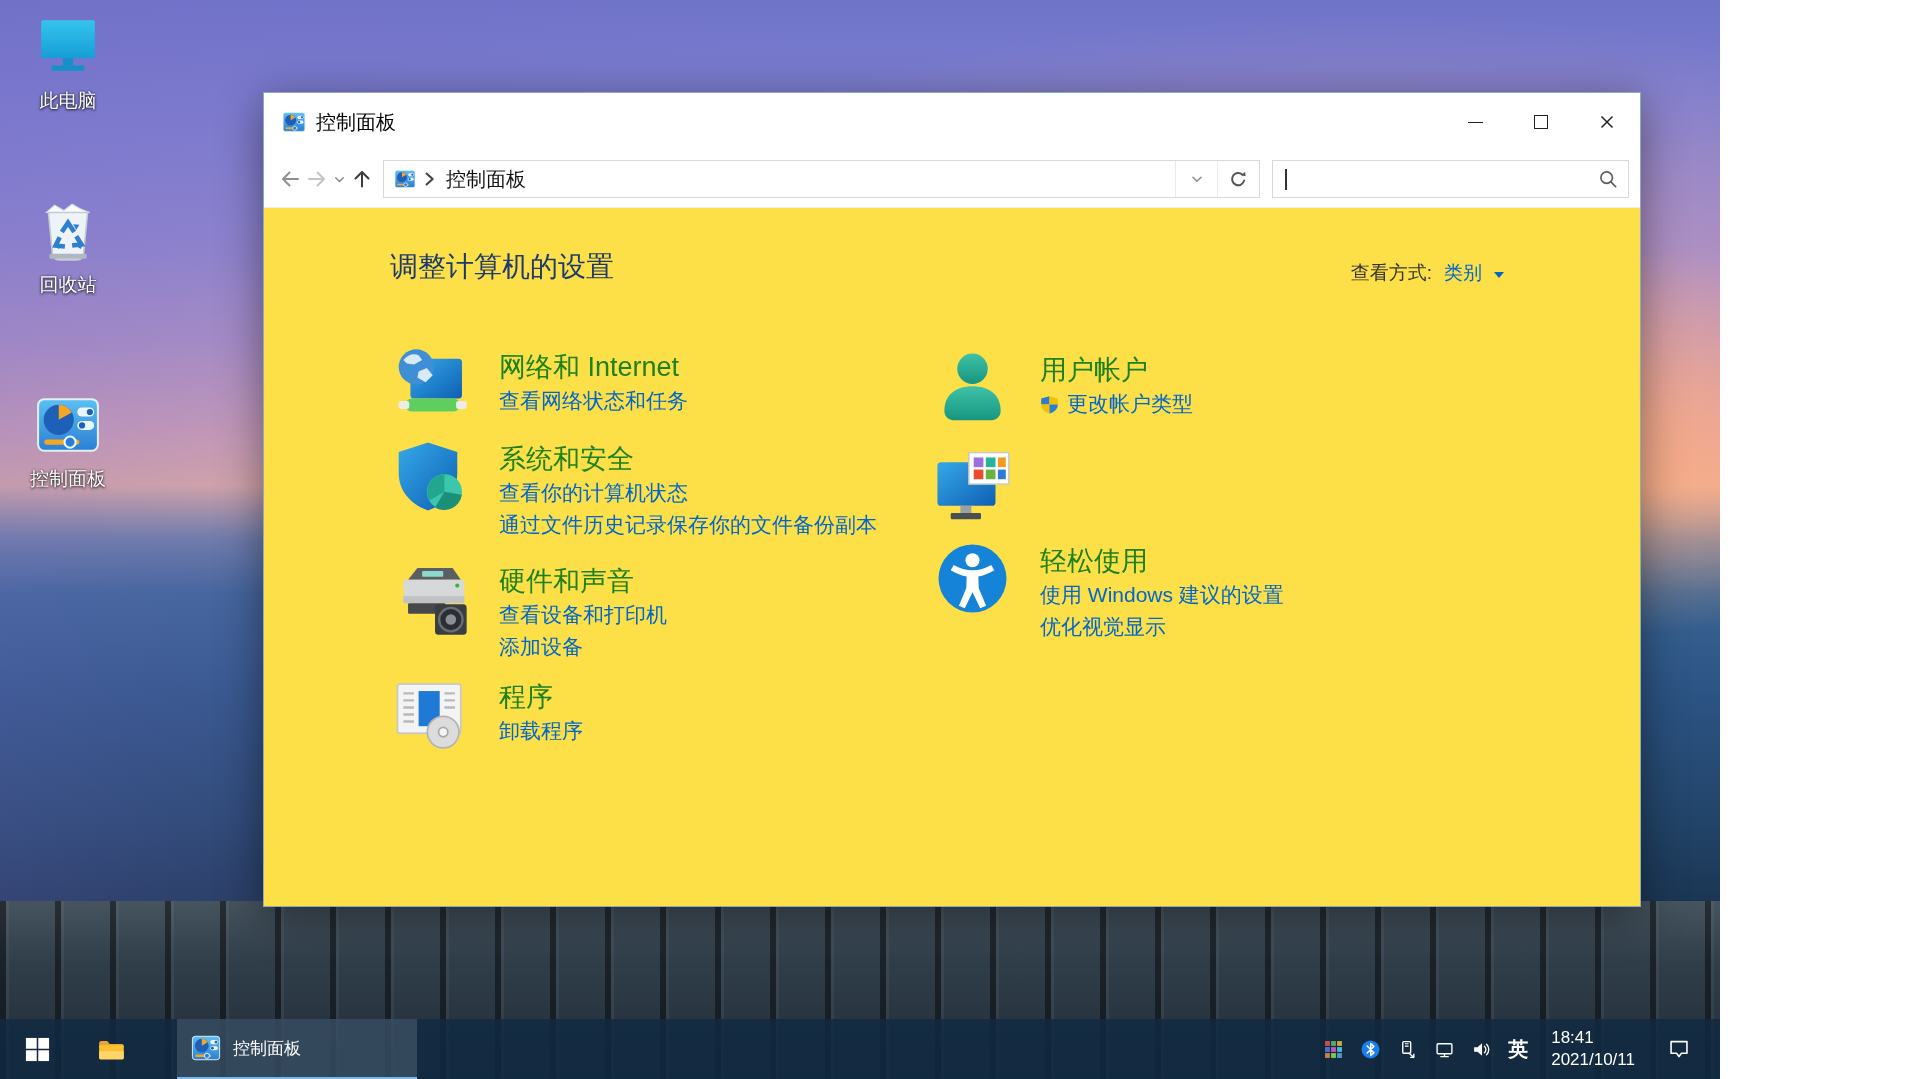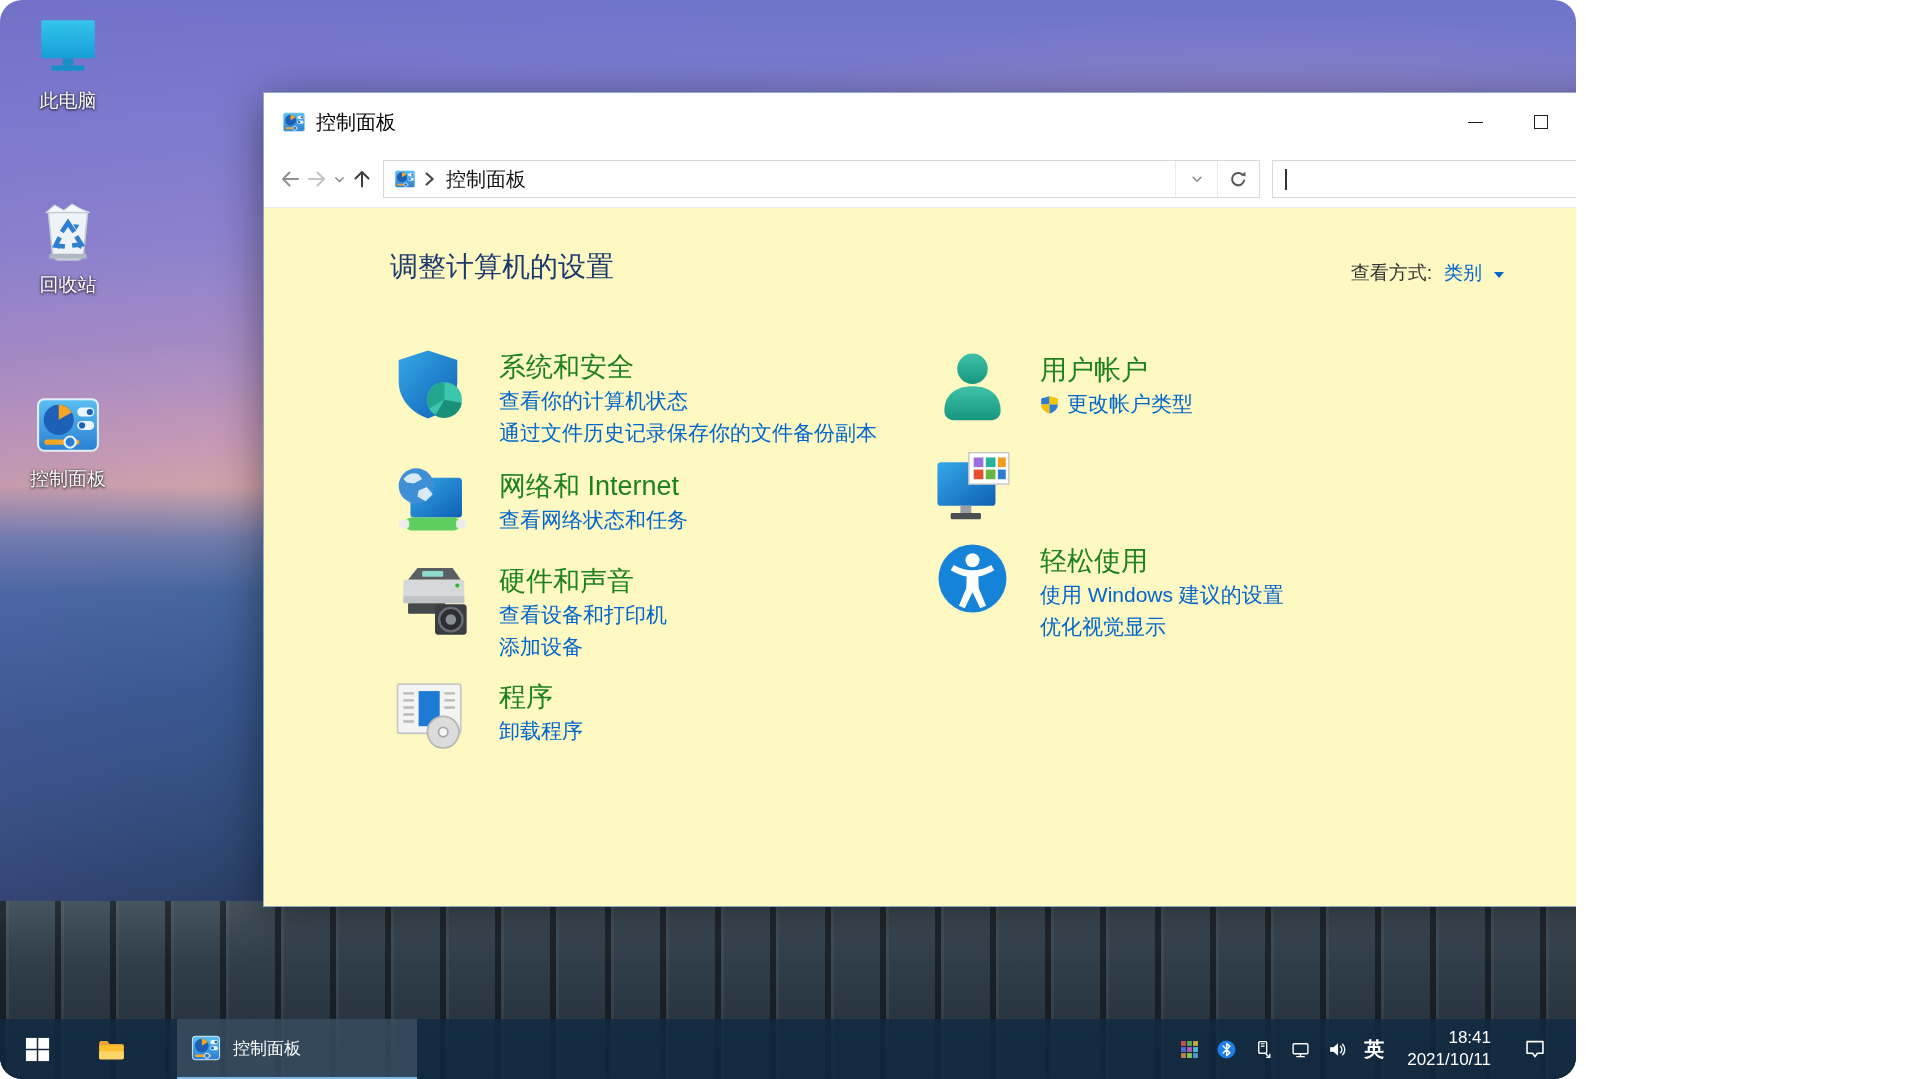--- a/index.html
+++ b/index.html
@@ -1,26 +1,25 @@
 <!DOCTYPE html>
 <html><head>
 <meta charset="utf-8">
 <style>
   * { margin:0; padding:0; box-sizing:border-box; }
   html,body { width:1920px; height:1079px; overflow:hidden; font-family:"Liberation Sans",sans-serif; }
 
   
   .desktop{
-    position:relative; width:1576px; height:1079px; overflow:hidden;
+    position:relative; width:1720px; height:1079px; overflow:hidden;
     background:
       radial-gradient(ellipse 55% 26% at 87% 41%, rgba(255,172,120,.85), rgba(255,172,120,0) 70%),
       radial-gradient(ellipse 70% 38% at 80% 28%, rgba(242,164,160,.45), rgba(242,164,160,0) 70%),
       linear-gradient(100deg, rgba(118,108,200,.35), rgba(118,108,200,0) 42%),
       linear-gradient(180deg,#6f74c9 0%,#7d7ed0 10%,#9287cf 22%,#b394c4 32%,#d6a3b4 40%,#e7b0a2 45%,#6d7fa4 50%,#3a6494 55%,#2c5484 64%,#224469 76%,#1b3553 84%,#182c44 100%);
-    border-radius: 22px;
   }
   .pier{
     position:absolute; left:0; right:0; top:83.5%; bottom:0;
     background:linear-gradient(180deg,#46545f 0%,#303e4a 35%,#202c38 100%);
   }
   .pier::before{
     content:""; position:absolute; inset:0;
     background:repeating-linear-gradient(90deg, rgba(0,0,0,.45) 0 6px, rgba(255,255,255,.05) 6px 9px, rgba(0,0,0,0) 9px 55px);
   }
 
@@ -50,21 +49,21 @@
   .addr .crumb{ display:flex; align-items:center; padding:0 6px 0 10px; height:100%; }
   .addr .crumb svg{ width:22px; height:22px; }
   .crumb-text{ font-size:20px; color:#111; padding:0 4px; }
   .addr-spacer{ flex:1 1 auto; }
   .addr-btn{ width:42px; height:100%; border-left:1px solid #ebebeb; display:flex; align-items:center; justify-content:center; flex:0 0 auto; }
   .searchbox{ width:357px; height:38px; margin-left:12px; border:1px solid #d9d9d9; display:flex; align-items:center; padding:0 10px; flex:0 0 auto; background:#fff; }
   .caret{ width:1.5px; height:21px; background:#333; margin-left:2px; }
   .searchbox input{ flex:1; border:none; outline:none; font-size:18px; height:30px; font-family:inherit; }
   .searchbox svg{ width:20px; height:20px; flex:0 0 auto; }
 
-  .content{ position:relative; flex:1 1 auto; background:#fef9c3; overflow:hidden; }
+  .content{ position:relative; flex:1 1 auto; background:#fde047; overflow:hidden; }
   .main-heading{ position:absolute; left:126px; top:40px; font-size:28px; color:#1d3a6e; font-weight:400; }
   .viewby{ position:absolute; right:136px; top:52px; display:flex; align-items:center; gap:12px; font-size:19px; }
   .viewby .vb-label{ color:#333; }
   .vb-value{ color:#0066cc; display:flex; align-items:center; gap:12px; cursor:pointer; }
   .vb-arrow{ width:0; height:0; border-left:5px solid transparent; border-right:5px solid transparent; border-top:6px solid #0066cc; margin-top:3px; }
 
   .col{ position:absolute; display:flex; flex-direction:column; }
   .col-left{ left:130px; top:139px; width:560px; }
   .col-right{ left:671px; top:142px; width:600px; }
   .cat{ display:flex; gap:30px; }
@@ -90,21 +89,21 @@
   .tb-btn{ width:74px; display:flex; align-items:center; justify-content:center; }
   .tb-btn svg{ width:27px; height:27px; }
   .tb-app{ margin-left:29px; width:240px; display:flex; align-items:center; gap:12px; padding:0 14px;
            background:rgba(255,255,255,.14); border-bottom:2px solid #7ab8e8; }
   .tb-app svg{ width:30px; height:30px; }
   .tb-app-label{ font-size:17px; color:#fff; }
   .tray{ margin-left:auto; display:flex; align-items:center; gap:17px; padding-right:14px; }
   .tray-ico{ width:20px; height:20px; display:flex; align-items:center; justify-content:center; }
   .tray-ico svg{ width:19px; height:19px; }
   .tray-lang{ font-size:20px; font-weight:700; }
-  .tb-clock{ text-align:right; font-size:17px; line-height:22px; padding:0 6px; }
+  .tb-clock{ text-align:left; font-size:17px; line-height:22px; padding:0 6px; }
   .tb-action{ padding:0 16px 0 10px; display:flex; align-items:center; }
   .tb-action svg{ width:22px; height:22px; }
 </style>
 </head>
 <body>
 
 <svg width="0" height="0" style="position:absolute" aria-hidden="true">
   <defs>
     <linearGradient id="gMon" x1="0" y1="0" x2="1" y2="1">
         <stop offset="0" stop-color="#35a9e8"></stop>
@@ -411,35 +410,35 @@
         <span class="vb-label">查看方式:</span>
         <span class="vb-value">
           <span>类别</span>
           <span class="vb-arrow"></span>
         </span>
       </div>
 
       <div class="col col-left">
         <div class="cat">
           <span class="cat-icon"><svg>
+                <use href="#i-network"></use>
+              </svg></span>
+          <div class="cat-text">
+            <a class="cat-title">网络和 Internet</a>
+            <a class="cat-link">查看网络状态和任务</a>
+          </div>
+        </div>
+        <div class="cat">
+          <span class="cat-icon"><svg>
                 <use href="#i-shield"></use>
               </svg></span>
           <div class="cat-text">
             <a class="cat-title">系统和安全</a>
             <a class="cat-link">查看你的计算机状态</a>
             <a class="cat-link">通过文件历史记录保存你的文件备份副本</a>
-          </div>
-        </div>
-        <div class="cat">
-          <span class="cat-icon"><svg>
-                <use href="#i-network"></use>
-              </svg></span>
-          <div class="cat-text">
-            <a class="cat-title">网络和 Internet</a>
-            <a class="cat-link">查看网络状态和任务</a>
           </div>
         </div>
         <div class="cat">
           <span class="cat-icon"><svg>
                 <use href="#i-printer"></use>
               </svg></span>
           <div class="cat-text">
             <a class="cat-title">硬件和声音</a>
             <a class="cat-link">查看设备和打印机</a>
             <a class="cat-link">添加设备</a>

